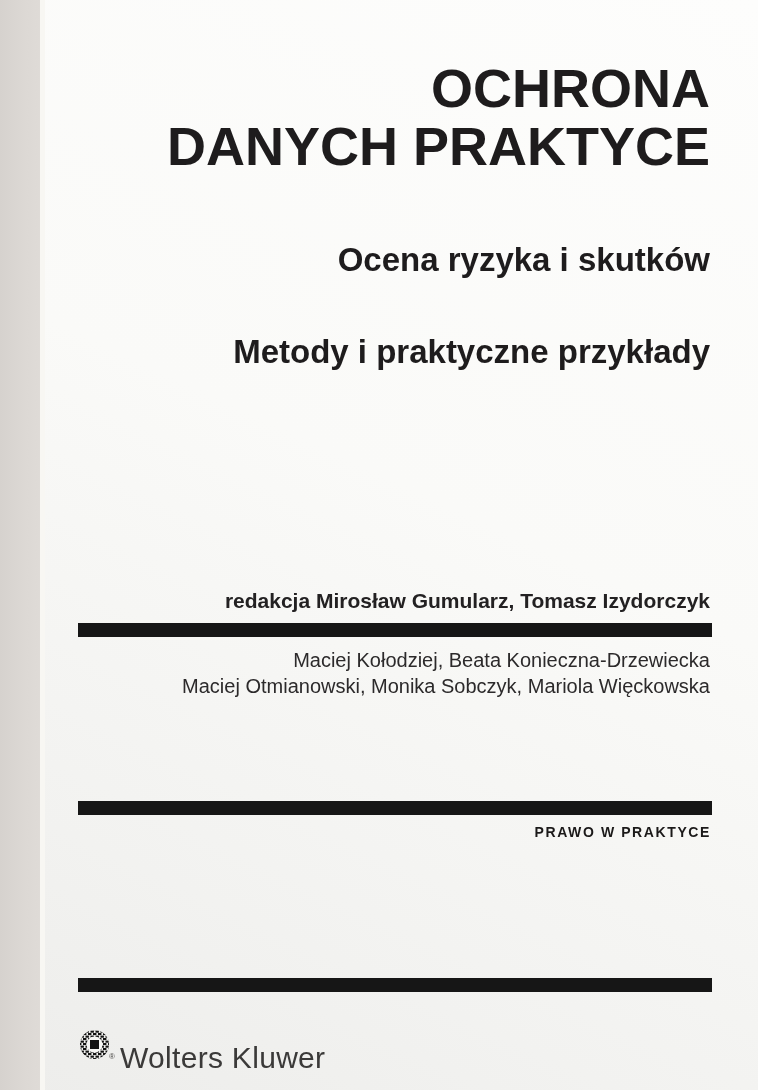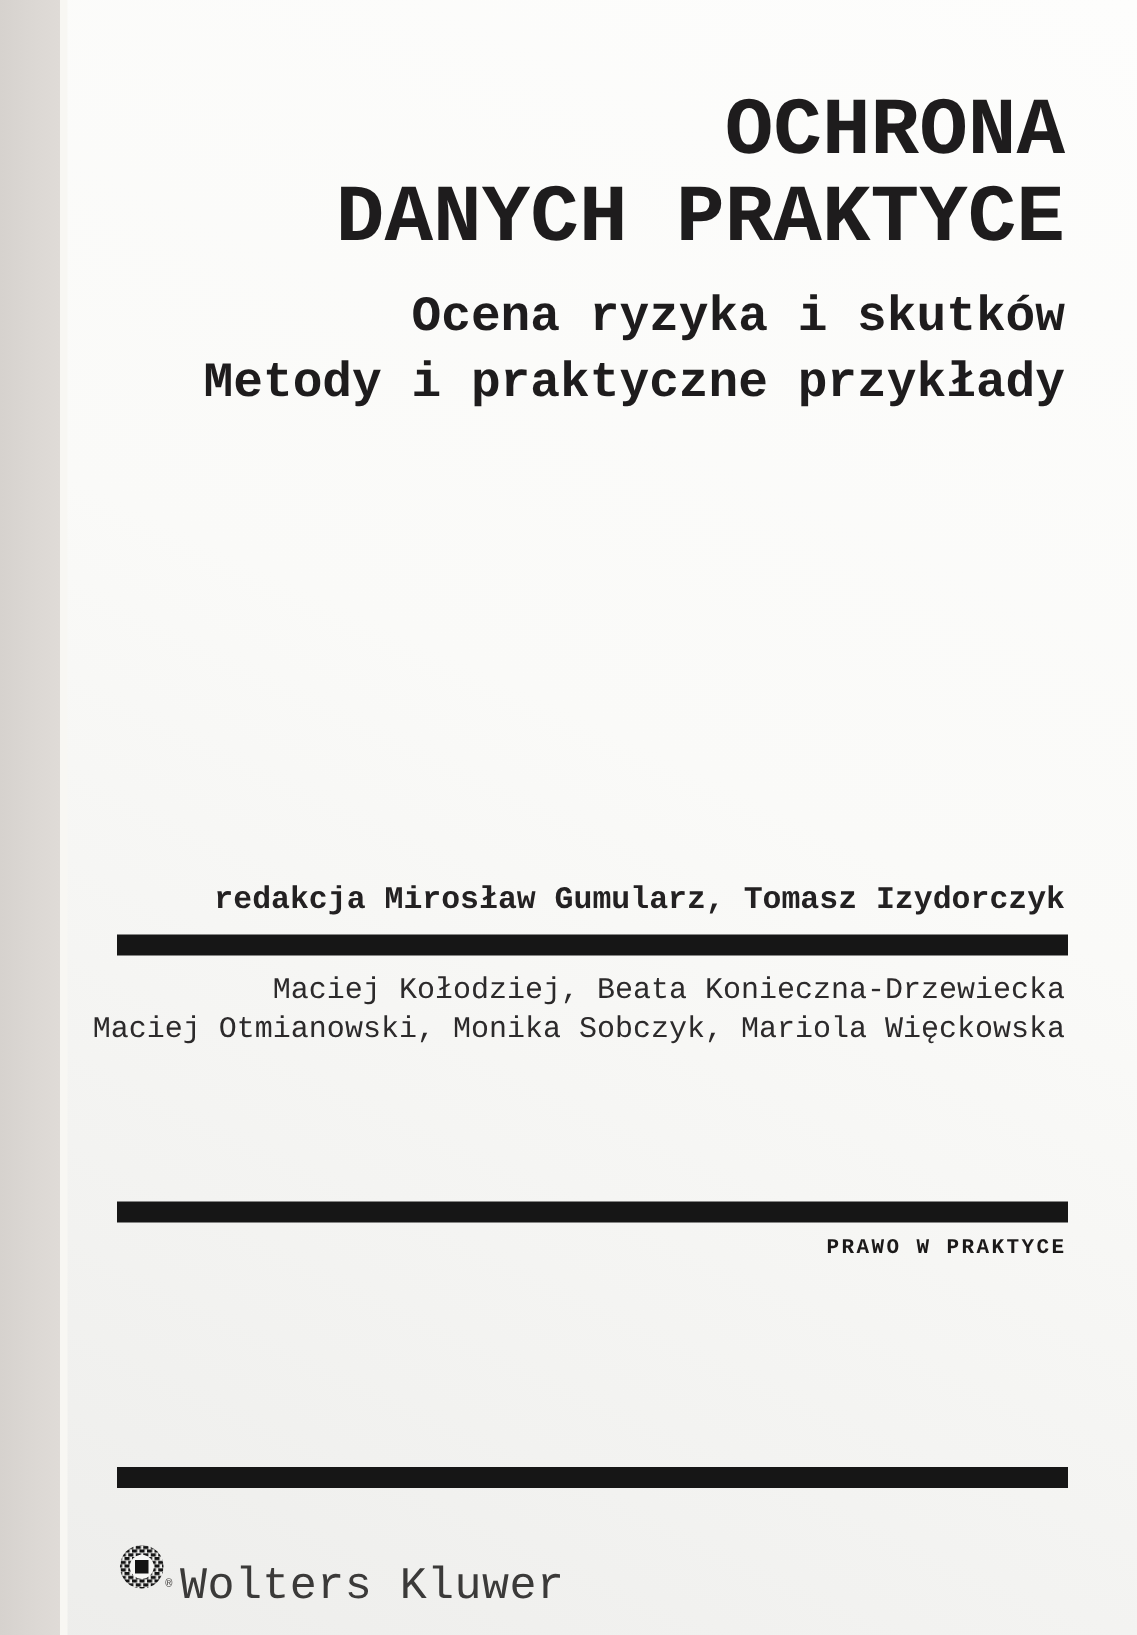--- a/index.html
+++ b/index.html
@@ -7,21 +7,20 @@
     padding: 0;
     background: #ffffff;
     font-family: "Liberation Sans", sans-serif;
   }
   .book {
     position: relative;
     width: 758px;
     height: 1090px;
     overflow: hidden;
     background: linear-gradient(205deg, #fdfdfc 0%, #fafaf8 45%, #f2f2f0 80%, #ededeb 100%);
-    font-family: Liberation Mono, monospace;
   }
   
   .spine {
     position: absolute;
     left: 0; top: 0;
     width: 40px; height: 100%;
     background: linear-gradient(90deg, #d6d2ce 0%, #dcd8d4 60%, #dfdbd7 100%);
   }
   .spine-highlight {
     position: absolute;
@@ -42,21 +41,21 @@
   .title .line { display: block; }
   .subtitle {
     position: absolute;
     top: 163px; left: 60px; right: 48px;
     text-align: right;
     font-weight: bold;
     font-size: 33px;
     line-height: 1.32;
     color: #1e1c1d;
   }
-  .subtitle .line { display: block; }
+  .subtitle .line { display: block; margin-top: 48px; }
   .editors {
     position: absolute;
     top: 589px; left: 49px; right: 48px;
     text-align: right;
     font-weight: bold;
     font-size: 21px;
     color: #232122;
   }
   .bar {
     position: absolute;

